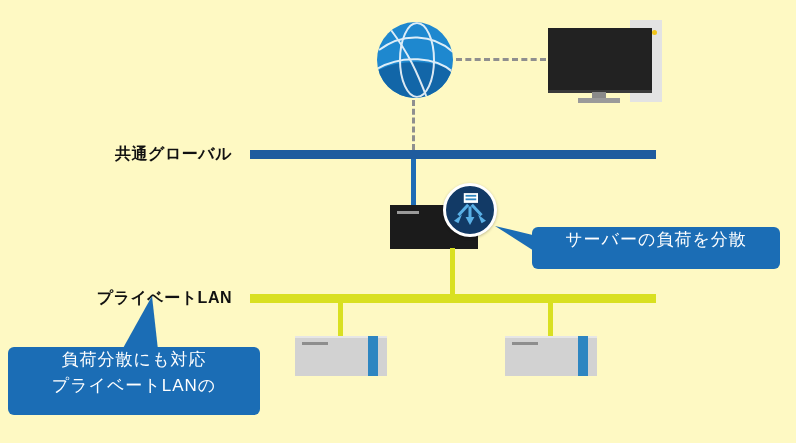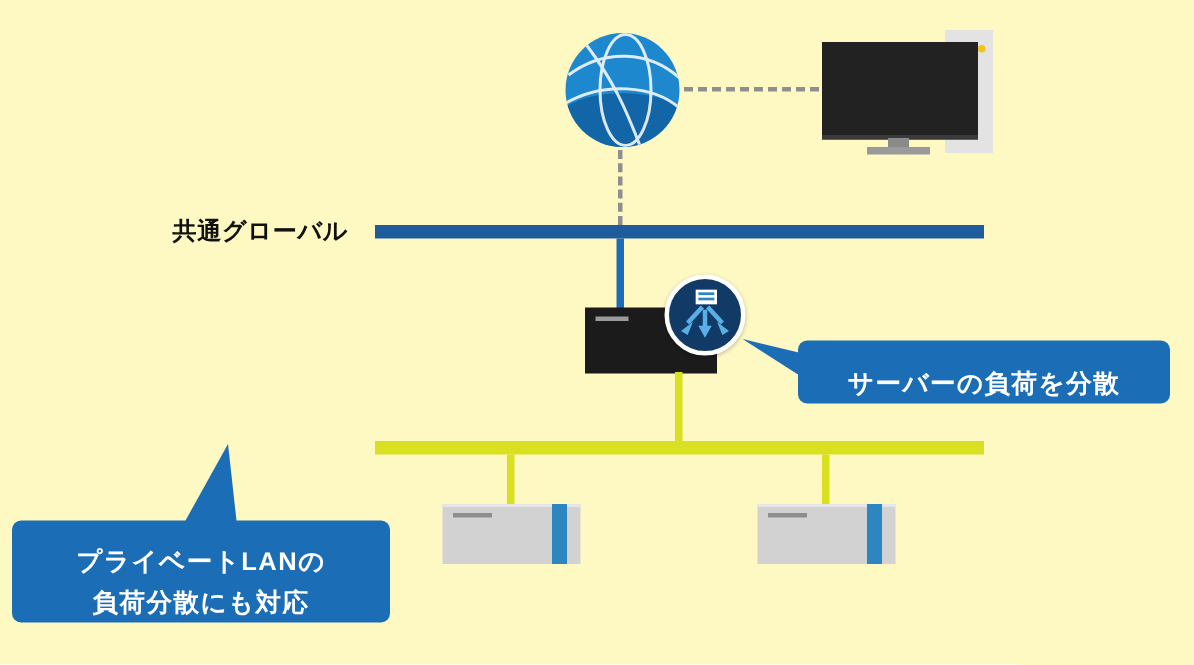--- a/index.html
+++ b/index.html
@@ -44,22 +44,22 @@
   
   .srv{width:92px;height:40px;background:#d2d2d2;}
   .srv1{left:295px;top:336px;}
   .srv2{left:505px;top:336px;}
   .srv .vent{position:absolute;left:7px;top:6px;width:26px;height:3px;background:#8e8e8e;}
   .srv .stripe{position:absolute;right:9px;top:0;width:10px;height:100%;background:var(--stripe,#2e86c1);}
   .srv .topline{position:absolute;left:0;top:0;width:100%;height:2px;background:#e6e6e6;}
 
   
   .callout{background:var(--callout-bg,#1b6db5);color:#ffffff;border-radius:6px;
-           display:flex;flex-direction:column;align-items:center;justify-content:flex-end;
-           font-size:17px;letter-spacing:1px;line-height:1.55;font-weight:bold;}
+           display:flex;flex-direction:column;align-items:center;justify-content:flex-start;
+           font-size:17px;letter-spacing:1px;line-height:1.55;}
   .callout-server{left:532px;top:227px;width:248px;height:42px;}
   .callout-lan{left:8px;top:347px;width:252px;height:68px;}
   .tail{overflow:visible;}
 </style>
 </head>
 <body>
 
 <div class="canvas">
 
   <div class="abs globe">
@@ -116,36 +116,37 @@
   </div>
 
   <svg class="abs tail" style="left:495px;top:226px;" width="50" height="40">
     <polygon points="0,0 50,12 50,32" fill="#1b6db5"></polygon>
   </svg>
   <div class="abs callout callout-server">
     <span>サーバーの負荷を分散</span>
   </div>
 
   <div class="abs conn-lan"></div>
+  <div class="abs bus-label label-lan">プライベートLAN</div>
   <div class="abs bus-lan"></div>
 
   <div class="abs conn-srv1"></div>
   <div class="abs conn-srv2"></div>
   <div class="abs srv srv1">
     <div class="topline"></div>
     <div class="vent"></div>
     <div class="stripe"></div>
   </div>
   <div class="abs srv srv2">
     <div class="topline"></div>
     <div class="vent"></div>
     <div class="stripe"></div>
   </div>
 
   <svg class="abs tail" style="left:110px;top:296px;" width="55" height="54">
     <polygon points="42,0 12,54 48,54" fill="#1b6db5"></polygon>
   </svg>
   <div class="abs callout callout-lan">
+    <span>負荷分散にも対応</span>
     <span>プライベートLANの</span>
-    <span>負荷分散にも対応</span>
   </div>
 
 </div>
 
 </body></html>

